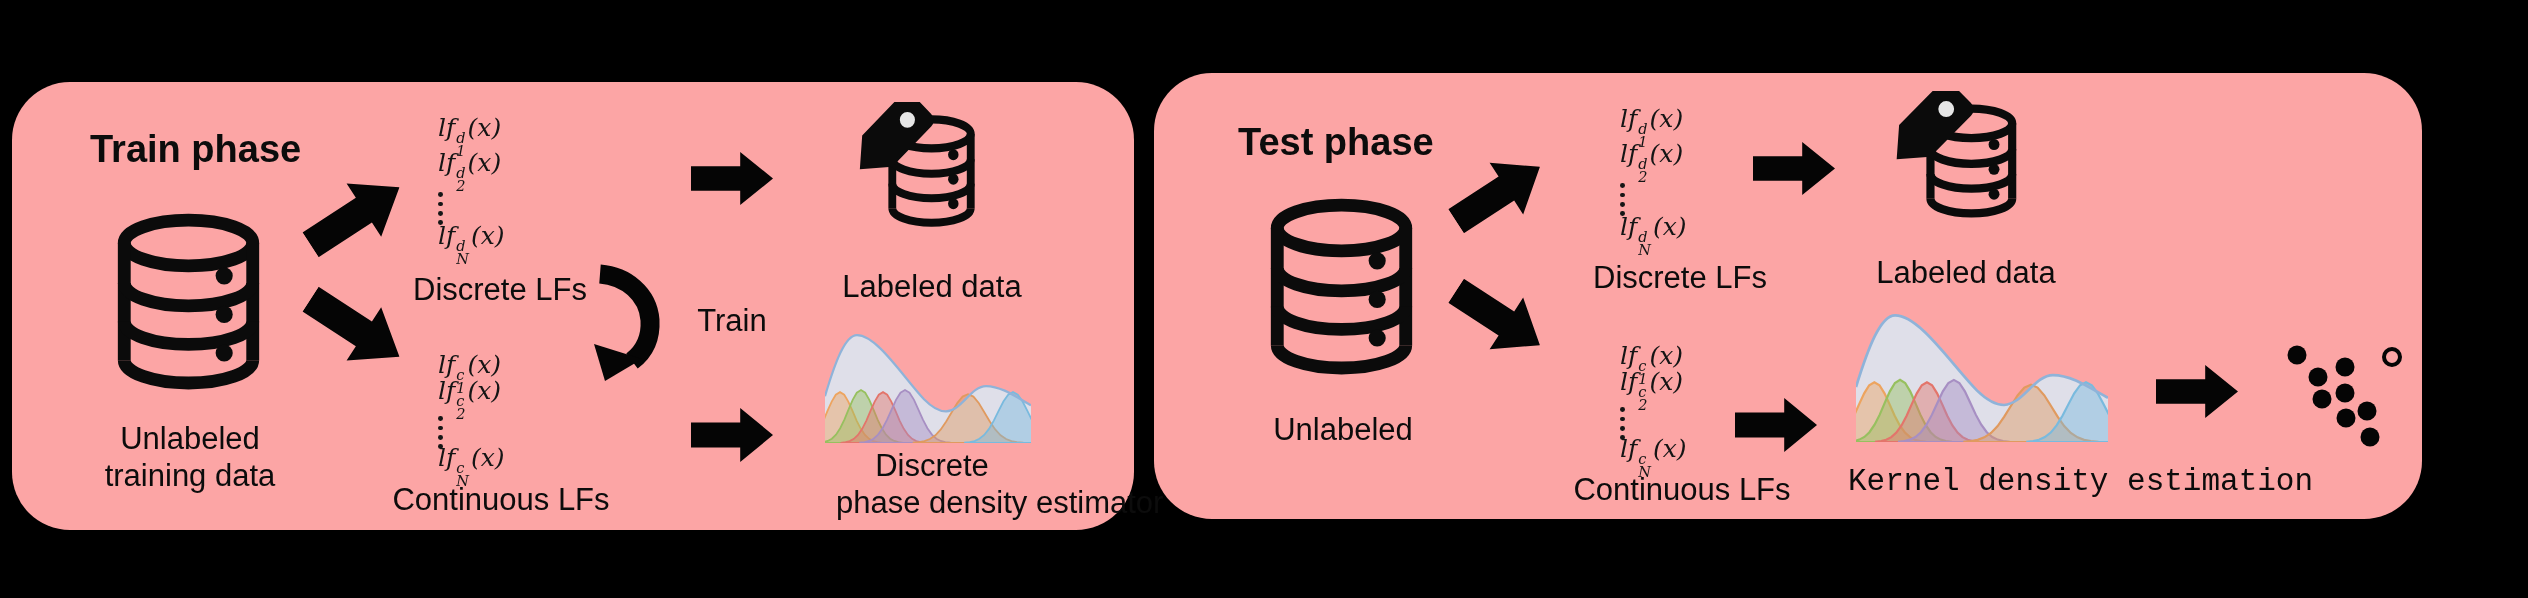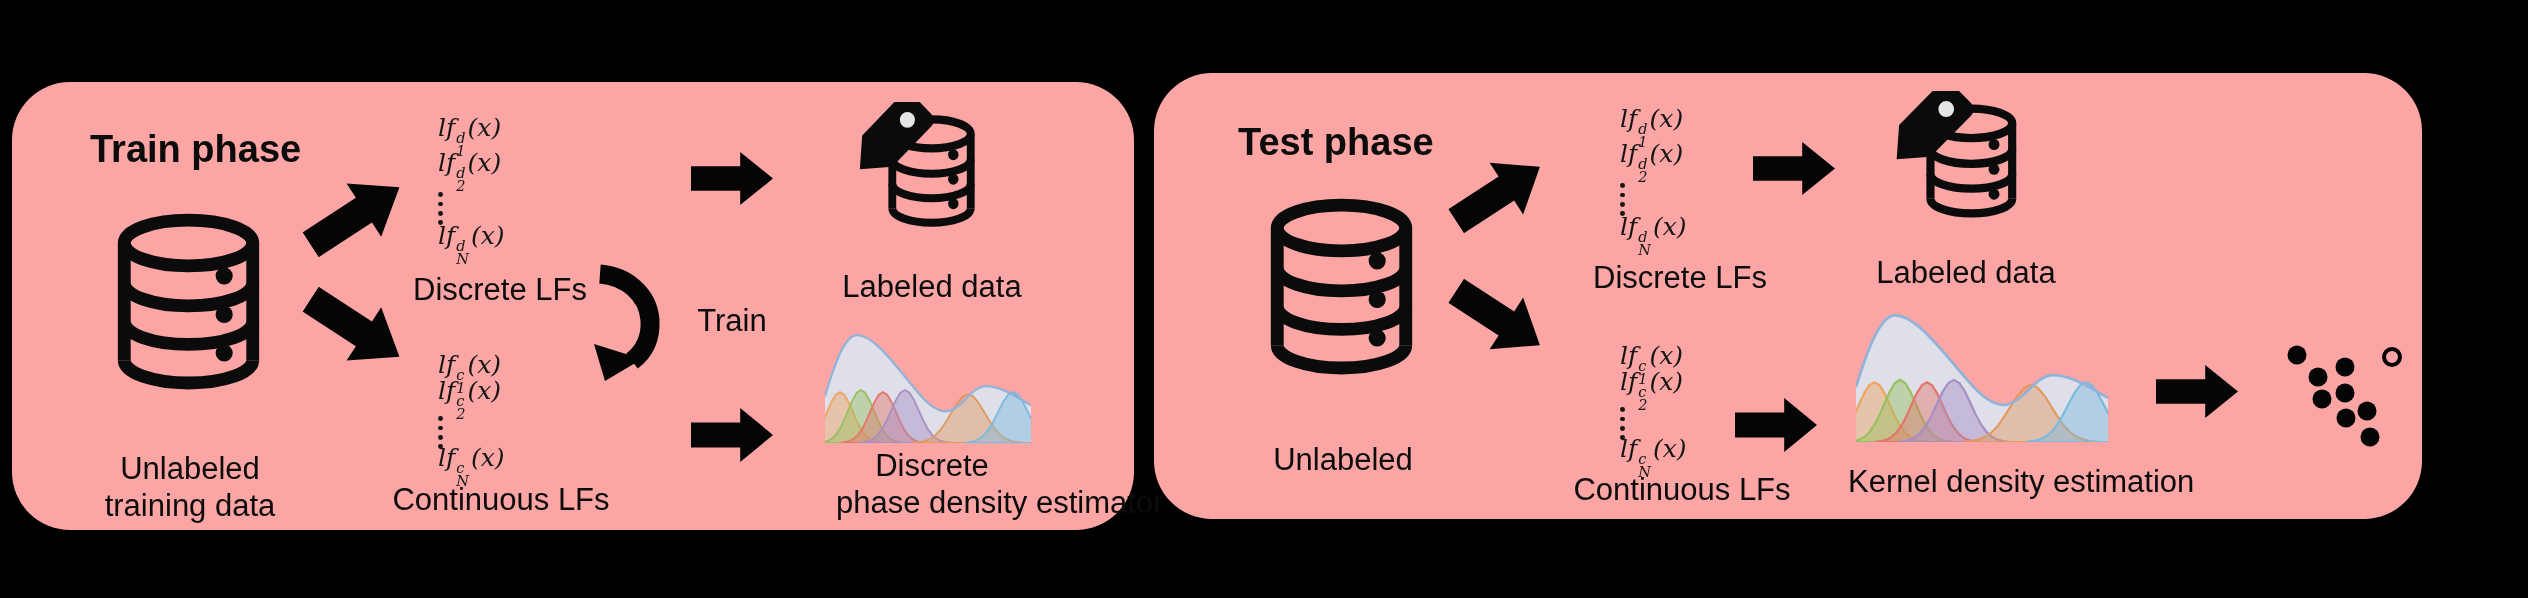--- a/index.html
+++ b/index.html
@@ -8,21 +8,21 @@
     background:#000;
     font-family:"Liberation Sans",sans-serif;
     color:#0c0c0c;
   }
   .panel{position:absolute;background:#fca5a5;border-radius:58px;}
   #panel-train{left:12px;top:82px;width:1122px;height:448px;}
   #panel-test{left:1154px;top:73px;width:1268px;height:446px;}
   .abs{position:absolute;}
   .title{font-size:38px;font-weight:bold;white-space:nowrap;}
   .lbl{font-size:31px;text-align:center;white-space:nowrap;}
-  .src-label{line-height:37px;margin-top:30px;}
+  .src-label{line-height:37px;}
   
   .fr{position:absolute;width:110px;text-align:left;}
   .formula{font-family:"DejaVu Serif",serif;font-style:italic;font-size:25px;color:#151515;white-space:nowrap;}
   .formula .ss{display:inline-flex;flex-direction:column;align-items:flex-start;
     font-size:14.5px;line-height:12.5px;vertical-align:-7px;margin:0 2px 0 1px;font-style:italic;}
   .vdots{display:inline-flex;flex-direction:column;align-items:center;gap:4.5px;}
   .vdots span{width:4.8px;height:4.8px;border-radius:50%;background:#151515;}
   
   .arrow{display:block;}
   .arrow svg{display:block;width:100%;height:100%;}
@@ -238,21 +238,21 @@
   <svg class="abs" style="left:702px;top:234px;" width="252" height="135" viewBox="0 0 206 113" preserveAspectRatio="none">
       <path d="M0,67 C10,34 20,7 32,7 C52,7 78,48 99,70 C107,78 114,82 121,82 C137,81 146,57 161,57 C177,57 193,69 206,76 L206,113 L0,113 Z" fill="#dbe5f1" fill-opacity="0.9"></path>
       <path d="M-26.6,113 L-26.6,112.7 L-22.4,112.2 L-18.3,111.1 L-14.1,108.9 L-10.0,105.1 L-5.8,99.1 L-1.6,91.0 L2.5,81.5 L6.7,72.3 L10.8,65.5 L15.0,63.0 L19.2,65.5 L23.3,72.3 L27.5,81.5 L31.6,91.0 L35.8,99.1 L40.0,105.1 L44.1,108.9 L48.3,111.1 L52.4,112.2 L56.6,112.7 L56.6,113 Z" fill="#eda45f" fill-opacity="0.45" stroke="#eda45f" stroke-width="1.8"></path>
       <path d="M-5.6,113 L-5.6,112.7 L-1.4,112.2 L2.7,111.0 L6.9,108.8 L11.0,104.8 L15.2,98.5 L19.4,90.1 L23.5,80.2 L27.7,70.6 L31.8,63.6 L36.0,61.0 L40.2,63.6 L44.3,70.6 L48.5,80.2 L52.6,90.1 L56.8,98.5 L61.0,104.8 L65.1,108.8 L69.3,111.0 L73.4,112.2 L77.6,112.7 L77.6,113 Z" fill="#97c05f" fill-opacity="0.45" stroke="#97c05f" stroke-width="1.8"></path>
       <path d="M16.4,113 L16.4,112.7 L20.6,112.2 L24.7,111.1 L28.9,108.9 L33.0,105.1 L37.2,99.1 L41.4,91.0 L45.5,81.5 L49.7,72.3 L53.8,65.5 L58.0,63.0 L62.2,65.5 L66.3,72.3 L70.5,81.5 L74.6,91.0 L78.8,99.1 L83.0,105.1 L87.1,108.9 L91.3,111.1 L95.4,112.2 L99.6,112.7 L99.6,113 Z" fill="#e3756b" fill-opacity="0.45" stroke="#e3756b" stroke-width="1.8"></path>
       <path d="M35.2,113 L35.2,112.7 L39.7,112.2 L44.2,111.0 L48.6,108.8 L53.1,104.8 L57.6,98.5 L62.1,90.1 L66.6,80.2 L71.0,70.6 L75.5,63.6 L80.0,61.0 L84.5,63.6 L89.0,70.6 L93.4,80.2 L97.9,90.1 L102.4,98.5 L106.9,104.8 L111.4,108.8 L115.8,111.0 L120.3,112.2 L124.8,112.7 L124.8,113 Z" fill="#a78fc3" fill-opacity="0.45" stroke="#a78fc3" stroke-width="1.8"></path>
       <path d="M88.6,113 L88.6,112.7 L94.0,112.2 L99.5,111.2 L104.9,109.1 L110.4,105.4 L115.8,99.7 L121.2,91.8 L126.7,82.7 L132.1,73.9 L137.6,67.4 L143.0,65.0 L148.4,67.4 L153.9,73.9 L159.3,82.7 L164.8,91.8 L170.2,99.7 L175.6,105.4 L181.1,109.1 L186.5,111.2 L192.0,112.2 L197.4,112.7 L197.4,113 Z" fill="#e09a5f" fill-opacity="0.45" stroke="#e09a5f" stroke-width="1.8"></path>
       <path d="M140.0,113 L140.0,112.7 L144.8,112.2 L149.6,111.1 L154.4,108.9 L159.2,105.1 L164.0,99.1 L168.8,91.0 L173.6,81.5 L178.4,72.3 L183.2,65.5 L188.0,63.0 L192.8,65.5 L197.6,72.3 L202.4,81.5 L207.2,91.0 L212.0,99.1 L216.8,105.1 L221.6,108.9 L226.4,111.1 L231.2,112.2 L236.0,112.7 L236.0,113 Z" fill="#79bade" fill-opacity="0.45" stroke="#79bade" stroke-width="1.8"></path>
       <path d="M0,67 C10,34 20,7 32,7 C52,7 78,48 99,70 C107,78 114,82 121,82 C137,81 146,57 161,57 C177,57 193,69 206,76" fill="none" stroke="#8fb3d9" stroke-width="2.2"></path>
     </svg>
-  <div class="abs lbl" style="left:694px;top:391px;width:346px;">Kernel density estimation</div>
+  <div class="abs lbl" style="left:694px;top:391px;width:346px;font-family:Liberation Mono, monospace;">Kernel density estimation</div>
 
   <div class="abs arrow" style="left:1002px;top:290px;width:82px;height:57px;">
     <svg viewBox="0 0 100 60" preserveAspectRatio="none">
         <use href="#arrowshape"></use>
       </svg>
   </div>
   <svg class="abs" style="left:1126px;top:270px;" width="125" height="110" viewBox="0 0 125 110">
     <circle cx="17" cy="12" r="9.5" fill="#050505"></circle>
     <circle cx="38" cy="34" r="9.5" fill="#050505"></circle>
     <circle cx="65" cy="24" r="9.5" fill="#050505"></circle>

